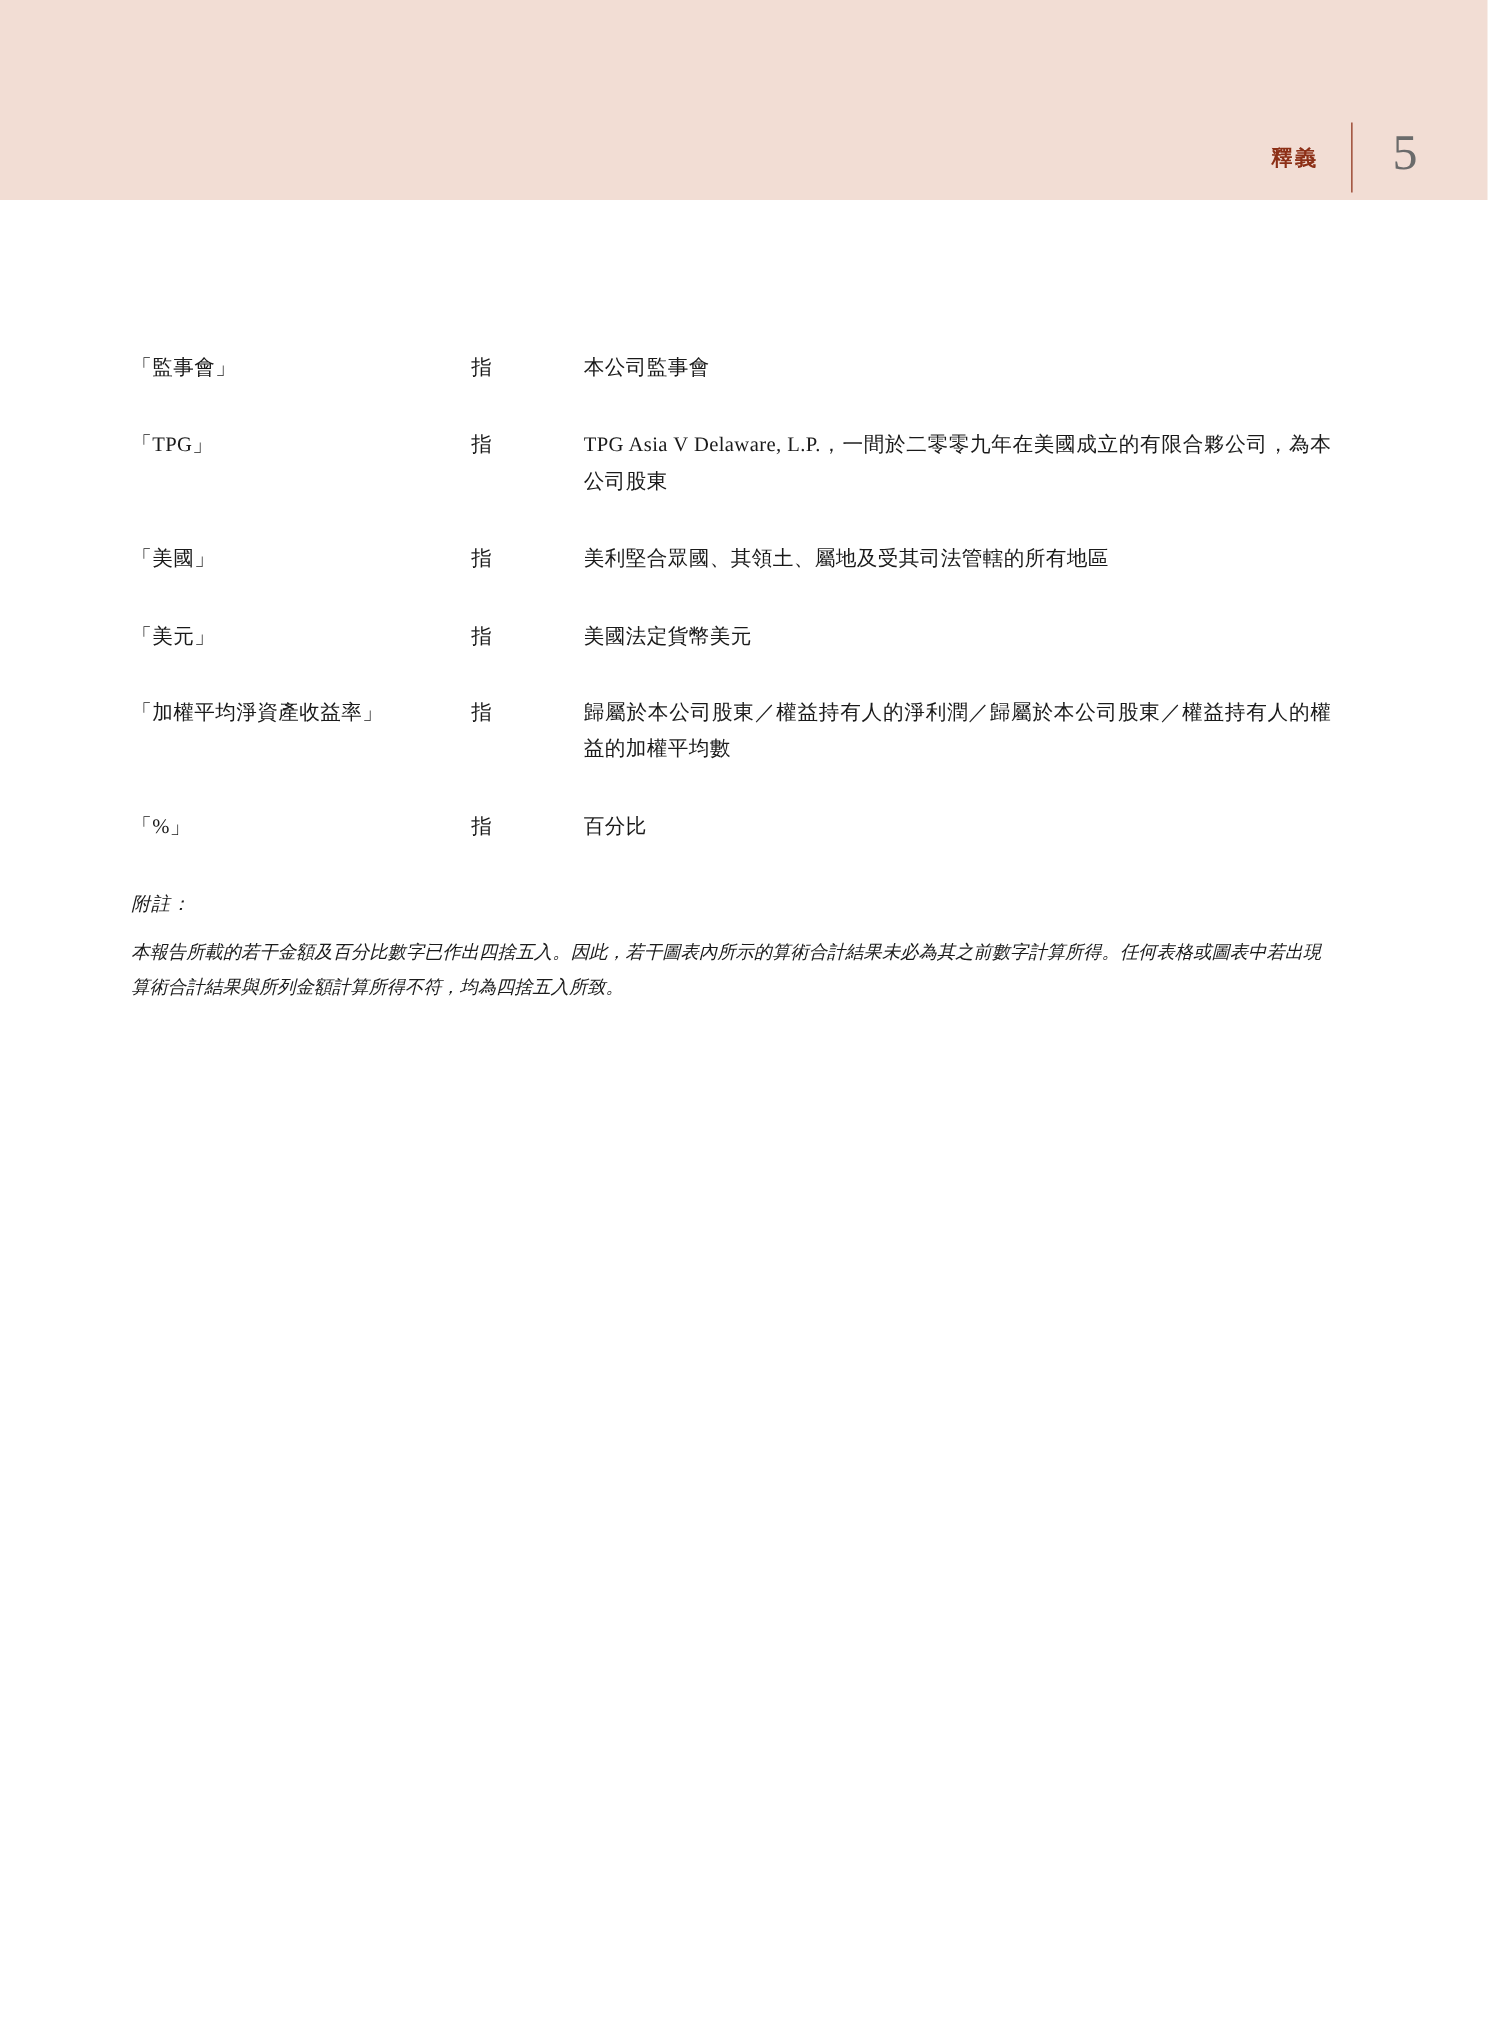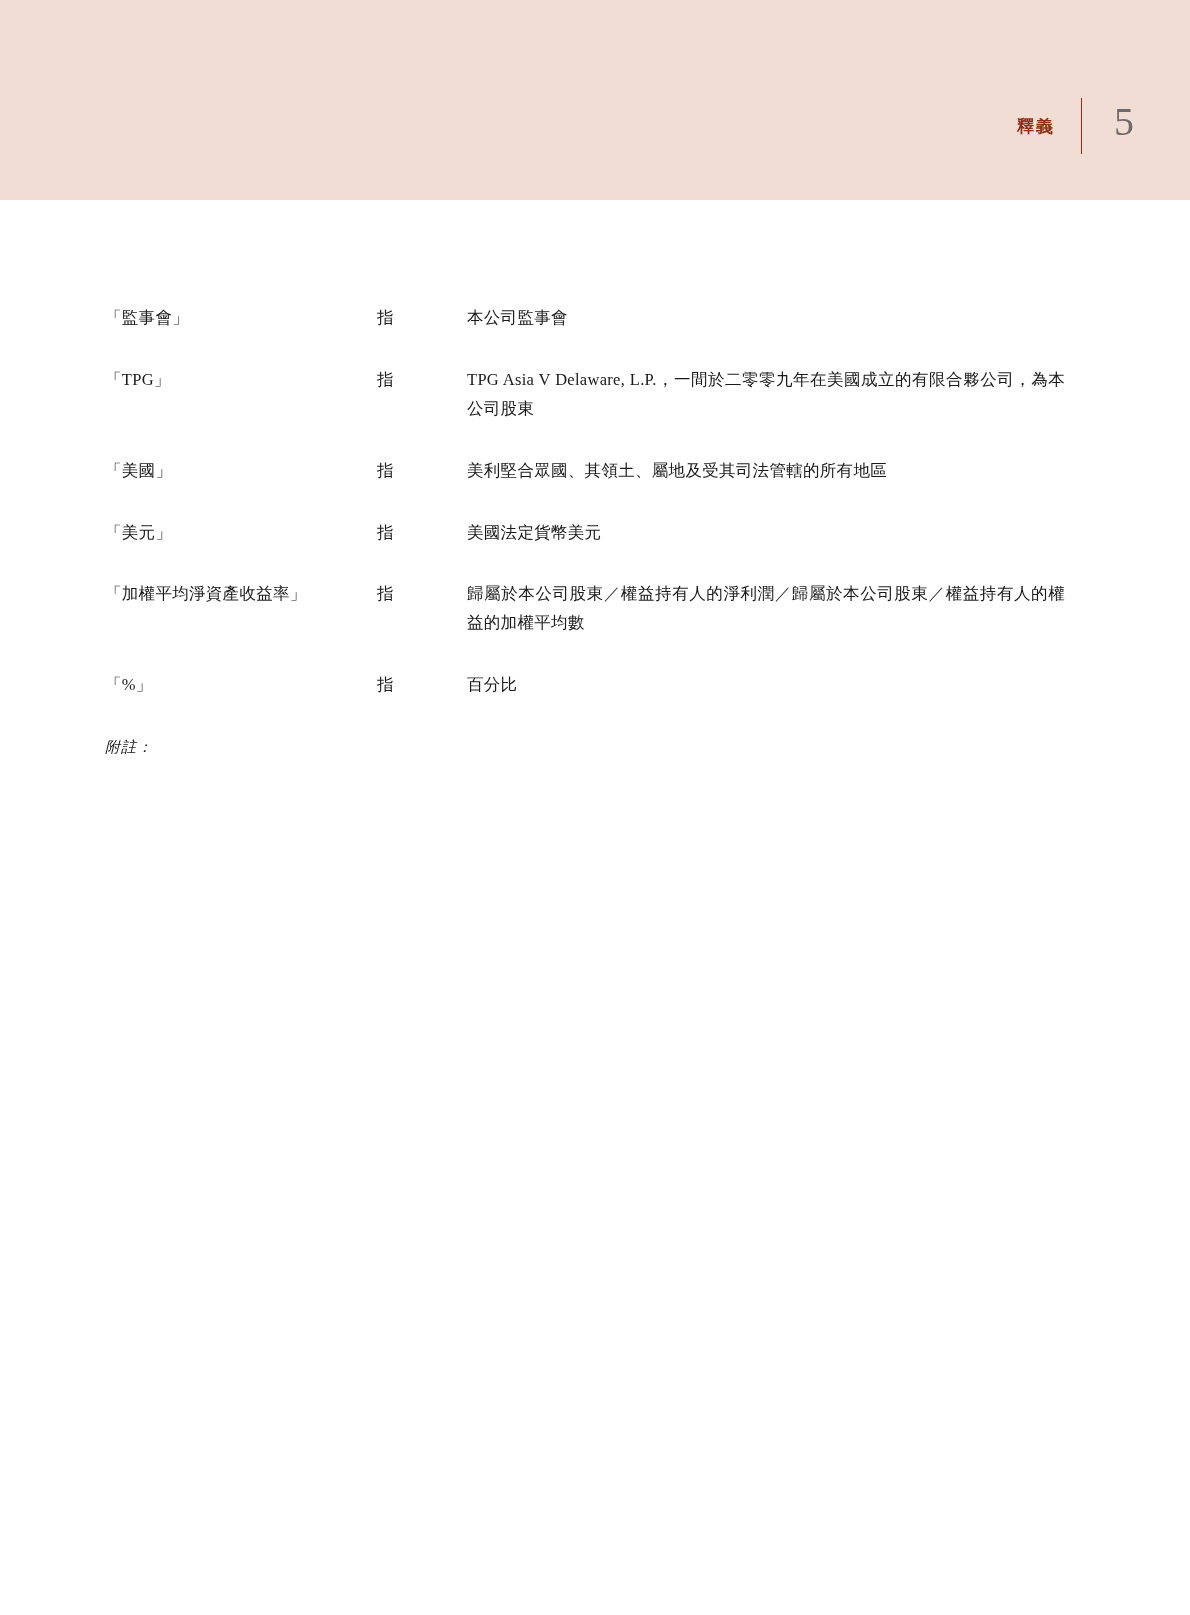--- a/index.html
+++ b/index.html
@@ -15,21 +15,21 @@
     color: #1a1a1a;
     overflow: hidden;
   }
 
   
   .header-band {
     position: absolute;
     left: 0;
     top: 0;
     width: 1190px;
-    height: 200px;
+    height: 160px;
     background: #f2ddd4;
   }
   .header-inner {
     position: absolute;
     right: 0;
     top: 98px;
     display: flex;
     align-items: center;
   }
   .header-section-title {
@@ -53,21 +53,21 @@
     padding-right: 56px;
     line-height: 1;
     position: relative;
     top: -4px;
   }
 
   
   .content {
     position: absolute;
     left: 105px;
-    top: 304px;
+    top: 280px;
     width: 960px;
   }
 
   table.glossary {
     border-collapse: collapse;
     width: 100%;
     table-layout: fixed;
   }
   table.glossary td {
     vertical-align: top;
@@ -155,15 +155,16 @@
       <tr>
         <td class="col-term">「%」</td>
         <td class="col-means">指</td>
         <td class="col-def">百分比</td>
       </tr>
     </tbody>
   </table>
 
   <div class="notes">
     <div class="notes-title">附註：</div>
+    <p class="note-para">本報告所載的若干金額及百分比數字已作出四捨五入。因此，若干圖表內所示的算術合計結果未必為其之前數字計算所得。任何表格或圖表中若出現算術合計結果與所列金額計算所得不符，均為四捨五入所致。</p>
   </div>
 
 </div>
 
 </body></html>

